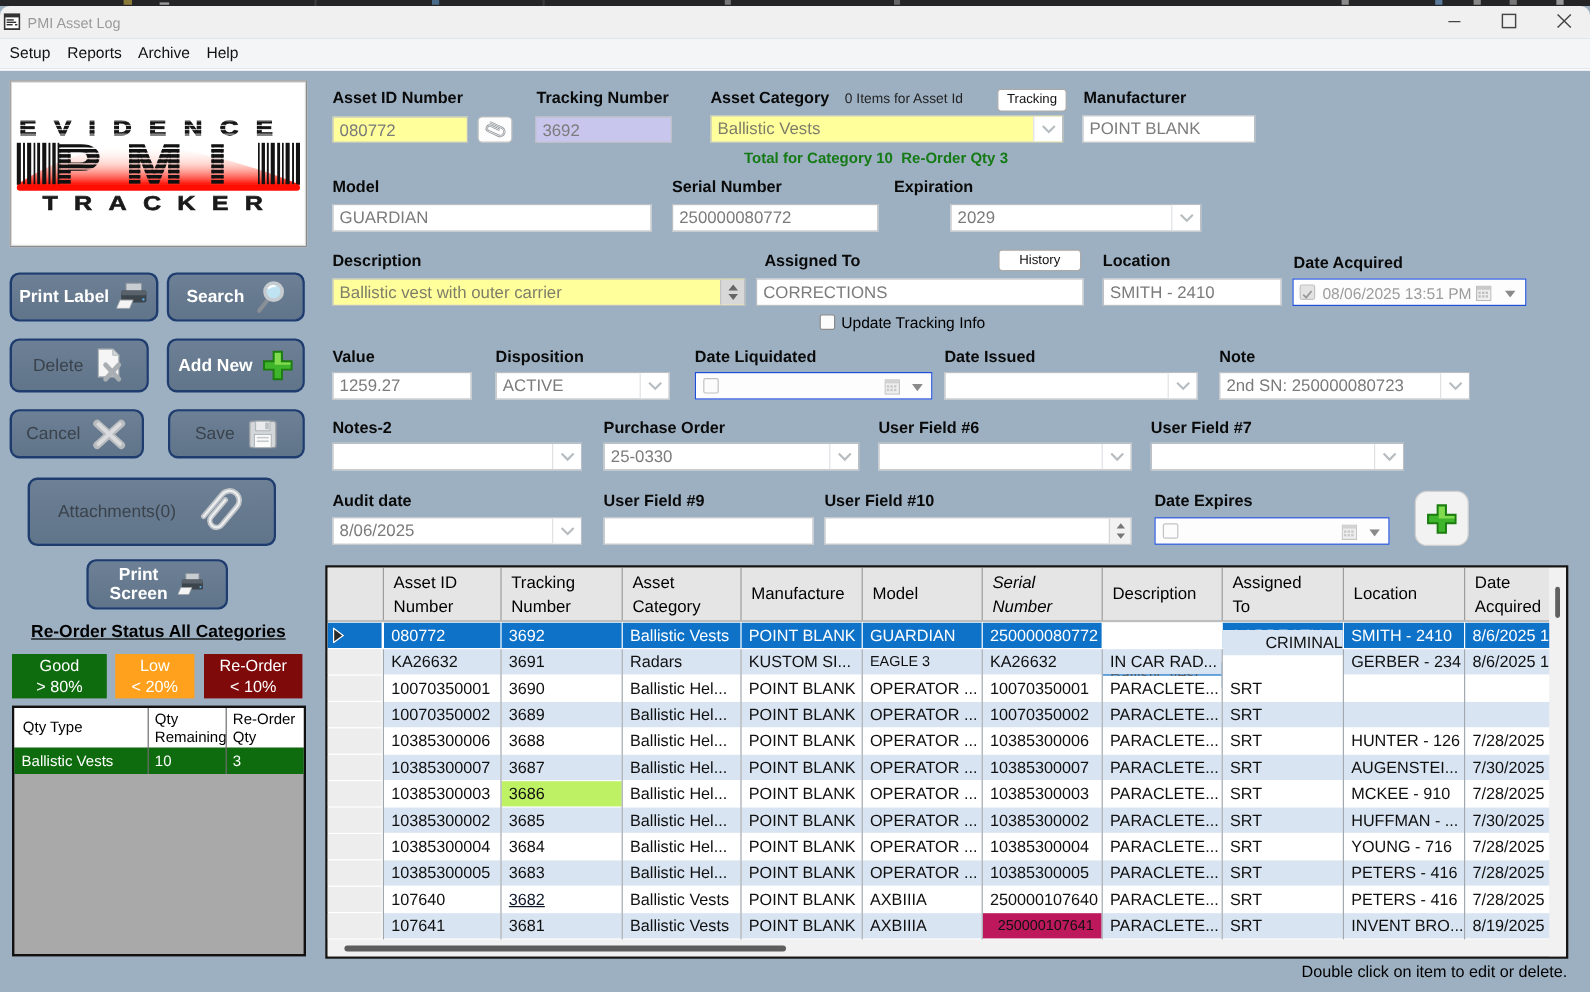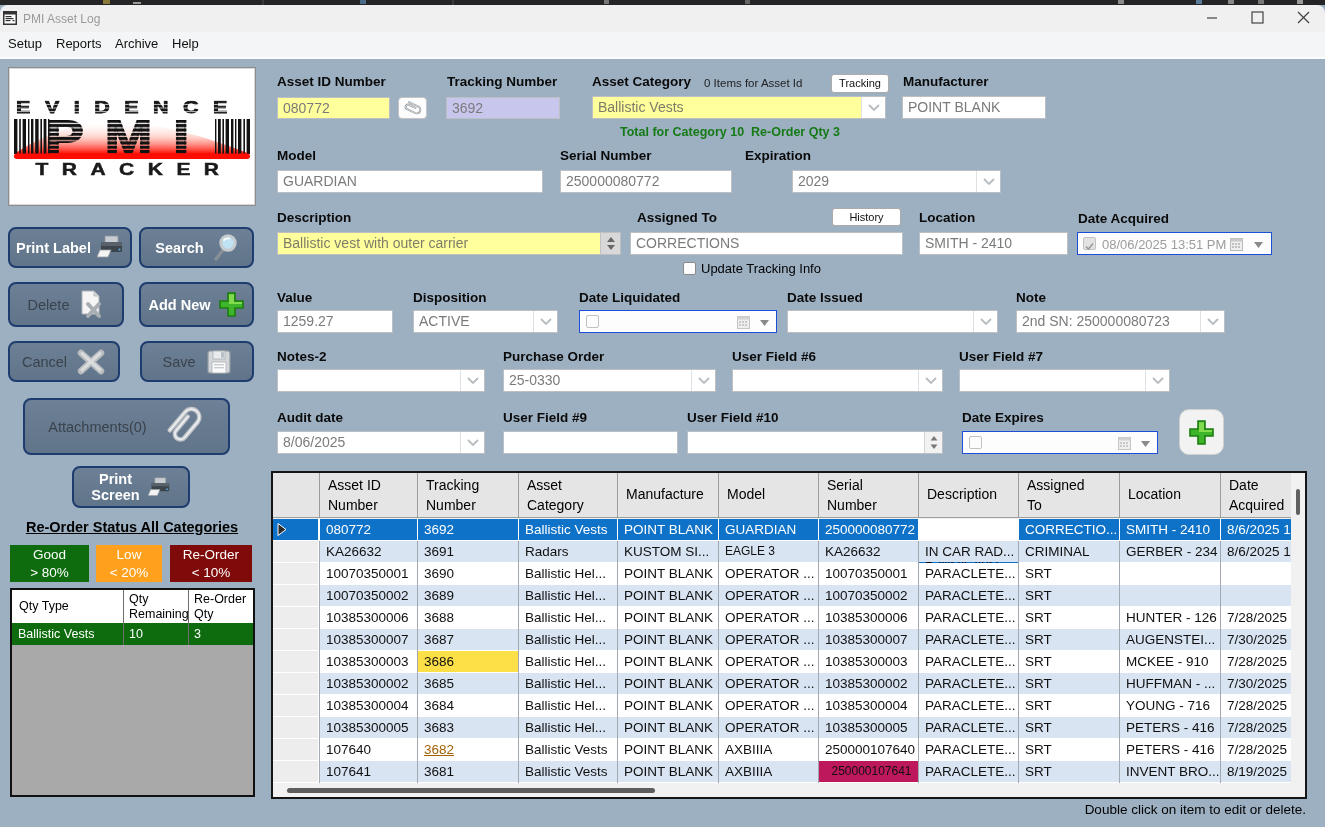--- a/index.html
+++ b/index.html
@@ -424,21 +424,21 @@
 <div style="position:absolute;left:545px;top:0;width:1px;height:44px;background:#9d9d9d;"></div>
 <div style="position:absolute;left:645px;top:0;width:1px;height:44px;background:#9d9d9d;"></div>
 <div style="position:absolute;left:745px;top:0;width:1px;height:44px;background:#9d9d9d;"></div>
 <div style="position:absolute;left:846px;top:0;width:1px;height:44px;background:#9d9d9d;"></div>
 <div style="position:absolute;left:947px;top:0;width:1px;height:44px;background:#9d9d9d;"></div>
 <div style="position:absolute;left:55px;top:2px;font-size:14px;color:#000;line-height:20px;">Asset ID<br>Number</div>
 <div style="position:absolute;left:153px;top:2px;font-size:14px;color:#000;line-height:20px;">Tracking<br>Number</div>
 <div style="position:absolute;left:254px;top:2px;font-size:14px;color:#000000;line-height:20px;">Asset<br>Category</div>
 <div style="position:absolute;left:353px;top:11px;font-size:14px;color:#000;line-height:20px;">Manufacture</div>
 <div style="position:absolute;left:454px;top:11px;font-size:14px;color:#000;line-height:20px;">Model</div>
-<div style="position:absolute;left:554px;top:2px;font-size:14px;color:#000;line-height:20px;">Serial<br>Number</div>
+<div style="position:absolute;left:554px;top:2px;font-size:14px;color:#000;line-height:20px;font-style:italic;">Serial<br>Number</div>
 <div style="position:absolute;left:654px;top:11px;font-size:14px;color:#000;line-height:20px;">Description</div>
 <div style="position:absolute;left:754px;top:2px;font-size:14px;color:#000;line-height:20px;">Assigned<br>To</div>
 <div style="position:absolute;left:855px;top:11px;font-size:14px;color:#000;line-height:20px;">Location</div>
 <div style="position:absolute;left:956px;top:2px;font-size:14px;color:#000;line-height:20px;">Date<br>Acquired</div>
 <div style="position:absolute;left:0;top:46px;width:45px;height:21px;background:#0e72c8;"></div>
 <svg style="position:absolute;left:4px;top:50px;" width="10" height="13" viewBox="0 0 10 13">
       <path d="M1 0.5 L9 6.5 L1 12.5 Z" fill="#2b2b2b" stroke="#fff" stroke-width="1"></path>
     </svg>
 <div style="position:absolute;left:47px;top:46px;width:97px;height:21px;background:#0e72c8;color:#fff;font-size:13.5px;line-height:21px;padding-left:6px;white-space:nowrap;overflow:hidden;box-sizing:border-box;">080772</div>
 <div style="position:absolute;left:145px;top:46px;width:100px;height:21px;background:#0e72c8;color:#fff;font-size:13.5px;line-height:21px;padding-left:6px;white-space:nowrap;overflow:hidden;box-sizing:border-box;">3692</div>
@@ -451,21 +451,21 @@
 <div style="position:absolute;left:847px;top:46px;width:100px;height:21px;background:#0e72c8;color:#fff;font-size:13.5px;line-height:21px;padding-left:6px;white-space:nowrap;overflow:hidden;box-sizing:border-box;">SMITH - 2410</div>
 <div style="position:absolute;left:948px;top:46px;width:99px;height:21px;background:#0e72c8;color:#fff;font-size:13.5px;line-height:21px;padding-left:6px;white-space:nowrap;overflow:hidden;box-sizing:border-box;">8/6/2025 1:</div>
 <div style="position:absolute;left:0;top:68px;width:45px;height:21px;background:#ededed;"></div>
 <div style="position:absolute;left:47px;top:68px;width:97px;height:21px;background:#d8e4f2;color:#101010;font-size:13.5px;line-height:21px;padding-left:6px;white-space:nowrap;overflow:hidden;box-sizing:border-box;">KA26632</div>
 <div style="position:absolute;left:145px;top:68px;width:100px;height:21px;background:#d8e4f2;color:#101010;font-size:13.5px;line-height:21px;padding-left:6px;white-space:nowrap;overflow:hidden;box-sizing:border-box;">3691</div>
 <div style="position:absolute;left:246px;top:68px;width:98px;height:21px;background:#d8e4f2;color:#101010;font-size:13.5px;line-height:21px;padding-left:6px;white-space:nowrap;overflow:hidden;box-sizing:border-box;">Radars</div>
 <div style="position:absolute;left:345px;top:68px;width:100px;height:21px;background:#d8e4f2;color:#101010;font-size:13.5px;line-height:21px;padding-left:6px;white-space:nowrap;overflow:hidden;box-sizing:border-box;">KUSTOM SI...</div>
 <div style="position:absolute;left:446px;top:68px;width:99px;height:21px;background:#d8e4f2;color:#101010;font-size:12px;line-height:21px;padding-left:6px;white-space:nowrap;overflow:hidden;box-sizing:border-box;">EAGLE 3</div>
 <div style="position:absolute;left:546px;top:68px;width:99px;height:21px;background:#d8e4f2;color:#101010;font-size:13.5px;line-height:21px;padding-left:6px;white-space:nowrap;overflow:hidden;box-sizing:border-box;">KA26632</div>
 <div style="position:absolute;left:646px;top:68px;width:99px;height:21px;background:#d8e4f2;color:#101010;font-size:13.5px;line-height:21px;padding-left:6px;white-space:nowrap;overflow:hidden;box-sizing:border-box;">IN CAR RAD...</div>
-<div style="position:absolute;left:746px;top:68px;width:100px;height:21px;background:#d8e4f2;color:#101010;font-size:13.5px;line-height:21px;padding-left:6px;white-space:nowrap;overflow:hidden;box-sizing:border-box;">CRIMINAL</div>
+<div style="position:absolute;left:746px;top:52px;width:100px;height:21px;background:#d8e4f2;color:#101010;font-size:13.5px;line-height:21px;padding-left:6px;white-space:nowrap;overflow:hidden;box-sizing:border-box;text-align:right;">CRIMINAL</div>
 <div style="position:absolute;left:847px;top:68px;width:100px;height:21px;background:#d8e4f2;color:#101010;font-size:13.5px;line-height:21px;padding-left:6px;white-space:nowrap;overflow:hidden;box-sizing:border-box;">GERBER - 234</div>
 <div style="position:absolute;left:948px;top:68px;width:99px;height:21px;background:#d8e4f2;color:#101010;font-size:13.5px;line-height:21px;padding-left:6px;white-space:nowrap;overflow:hidden;box-sizing:border-box;">8/6/2025 1:</div>
 <div style="position:absolute;left:0;top:90px;width:45px;height:21px;background:#ededed;"></div>
 <div style="position:absolute;left:47px;top:90px;width:97px;height:21px;background:#ffffff;color:#101010;font-size:13.5px;line-height:21px;padding-left:6px;white-space:nowrap;overflow:hidden;box-sizing:border-box;">10070350001</div>
 <div style="position:absolute;left:145px;top:90px;width:100px;height:21px;background:#ffffff;color:#101010;font-size:13.5px;line-height:21px;padding-left:6px;white-space:nowrap;overflow:hidden;box-sizing:border-box;">3690</div>
 <div style="position:absolute;left:246px;top:90px;width:98px;height:21px;background:#ffffff;color:#101010;font-size:13.5px;line-height:21px;padding-left:6px;white-space:nowrap;overflow:hidden;box-sizing:border-box;">Ballistic Hel...</div>
 <div style="position:absolute;left:345px;top:90px;width:100px;height:21px;background:#ffffff;color:#101010;font-size:13.5px;line-height:21px;padding-left:6px;white-space:nowrap;overflow:hidden;box-sizing:border-box;">POINT BLANK</div>
 <div style="position:absolute;left:446px;top:90px;width:99px;height:21px;background:#ffffff;color:#101010;font-size:13.5px;line-height:21px;padding-left:6px;white-space:nowrap;overflow:hidden;box-sizing:border-box;">OPERATOR ...</div>
 <div style="position:absolute;left:546px;top:90px;width:99px;height:21px;background:#ffffff;color:#101010;font-size:13.5px;line-height:21px;padding-left:6px;white-space:nowrap;overflow:hidden;box-sizing:border-box;">10070350001</div>
 <div style="position:absolute;left:646px;top:90px;width:99px;height:21px;background:#ffffff;color:#101010;font-size:13.5px;line-height:21px;padding-left:6px;white-space:nowrap;overflow:hidden;box-sizing:border-box;">PARACLETE...</div>
@@ -500,21 +500,21 @@
 <div style="position:absolute;left:246px;top:156px;width:98px;height:21px;background:#d8e4f2;color:#101010;font-size:13.5px;line-height:21px;padding-left:6px;white-space:nowrap;overflow:hidden;box-sizing:border-box;">Ballistic Hel...</div>
 <div style="position:absolute;left:345px;top:156px;width:100px;height:21px;background:#d8e4f2;color:#101010;font-size:13.5px;line-height:21px;padding-left:6px;white-space:nowrap;overflow:hidden;box-sizing:border-box;">POINT BLANK</div>
 <div style="position:absolute;left:446px;top:156px;width:99px;height:21px;background:#d8e4f2;color:#101010;font-size:13.5px;line-height:21px;padding-left:6px;white-space:nowrap;overflow:hidden;box-sizing:border-box;">OPERATOR ...</div>
 <div style="position:absolute;left:546px;top:156px;width:99px;height:21px;background:#d8e4f2;color:#101010;font-size:13.5px;line-height:21px;padding-left:6px;white-space:nowrap;overflow:hidden;box-sizing:border-box;">10385300007</div>
 <div style="position:absolute;left:646px;top:156px;width:99px;height:21px;background:#d8e4f2;color:#101010;font-size:13.5px;line-height:21px;padding-left:6px;white-space:nowrap;overflow:hidden;box-sizing:border-box;">PARACLETE...</div>
 <div style="position:absolute;left:746px;top:156px;width:100px;height:21px;background:#d8e4f2;color:#101010;font-size:13.5px;line-height:21px;padding-left:6px;white-space:nowrap;overflow:hidden;box-sizing:border-box;">SRT</div>
 <div style="position:absolute;left:847px;top:156px;width:100px;height:21px;background:#d8e4f2;color:#101010;font-size:13.5px;line-height:21px;padding-left:6px;white-space:nowrap;overflow:hidden;box-sizing:border-box;">AUGENSTEI...</div>
 <div style="position:absolute;left:948px;top:156px;width:99px;height:21px;background:#d8e4f2;color:#101010;font-size:13.5px;line-height:21px;padding-left:6px;white-space:nowrap;overflow:hidden;box-sizing:border-box;">7/30/2025 1</div>
 <div style="position:absolute;left:0;top:178px;width:45px;height:21px;background:#ededed;"></div>
 <div style="position:absolute;left:47px;top:178px;width:97px;height:21px;background:#ffffff;color:#101010;font-size:13.5px;line-height:21px;padding-left:6px;white-space:nowrap;overflow:hidden;box-sizing:border-box;">10385300003</div>
-<div style="position:absolute;left:145px;top:178px;width:100px;height:21px;background:#fde047;color:#101010;font-size:13.5px;line-height:21px;padding-left:6px;white-space:nowrap;overflow:hidden;box-sizing:border-box;">3686</div>
+<div style="position:absolute;left:145px;top:178px;width:100px;height:21px;background:#bef264;color:#101010;font-size:13.5px;line-height:21px;padding-left:6px;white-space:nowrap;overflow:hidden;box-sizing:border-box;">3686</div>
 <div style="position:absolute;left:246px;top:178px;width:98px;height:21px;background:#ffffff;color:#101010;font-size:13.5px;line-height:21px;padding-left:6px;white-space:nowrap;overflow:hidden;box-sizing:border-box;">Ballistic Hel...</div>
 <div style="position:absolute;left:345px;top:178px;width:100px;height:21px;background:#ffffff;color:#101010;font-size:13.5px;line-height:21px;padding-left:6px;white-space:nowrap;overflow:hidden;box-sizing:border-box;">POINT BLANK</div>
 <div style="position:absolute;left:446px;top:178px;width:99px;height:21px;background:#ffffff;color:#101010;font-size:13.5px;line-height:21px;padding-left:6px;white-space:nowrap;overflow:hidden;box-sizing:border-box;">OPERATOR ...</div>
 <div style="position:absolute;left:546px;top:178px;width:99px;height:21px;background:#ffffff;color:#101010;font-size:13.5px;line-height:21px;padding-left:6px;white-space:nowrap;overflow:hidden;box-sizing:border-box;">10385300003</div>
 <div style="position:absolute;left:646px;top:178px;width:99px;height:21px;background:#ffffff;color:#101010;font-size:13.5px;line-height:21px;padding-left:6px;white-space:nowrap;overflow:hidden;box-sizing:border-box;">PARACLETE...</div>
 <div style="position:absolute;left:746px;top:178px;width:100px;height:21px;background:#ffffff;color:#101010;font-size:13.5px;line-height:21px;padding-left:6px;white-space:nowrap;overflow:hidden;box-sizing:border-box;">SRT</div>
 <div style="position:absolute;left:847px;top:178px;width:100px;height:21px;background:#ffffff;color:#101010;font-size:13.5px;line-height:21px;padding-left:6px;white-space:nowrap;overflow:hidden;box-sizing:border-box;">MCKEE - 910</div>
 <div style="position:absolute;left:948px;top:178px;width:99px;height:21px;background:#ffffff;color:#101010;font-size:13.5px;line-height:21px;padding-left:6px;white-space:nowrap;overflow:hidden;box-sizing:border-box;">7/28/2025 1</div>
 <div style="position:absolute;left:0;top:200px;width:45px;height:21px;background:#ededed;"></div>
 <div style="position:absolute;left:47px;top:200px;width:97px;height:21px;background:#d8e4f2;color:#101010;font-size:13.5px;line-height:21px;padding-left:6px;white-space:nowrap;overflow:hidden;box-sizing:border-box;">10385300002</div>
@@ -544,21 +544,21 @@
 <div style="position:absolute;left:246px;top:244px;width:98px;height:21px;background:#d8e4f2;color:#101010;font-size:13.5px;line-height:21px;padding-left:6px;white-space:nowrap;overflow:hidden;box-sizing:border-box;">Ballistic Hel...</div>
 <div style="position:absolute;left:345px;top:244px;width:100px;height:21px;background:#d8e4f2;color:#101010;font-size:13.5px;line-height:21px;padding-left:6px;white-space:nowrap;overflow:hidden;box-sizing:border-box;">POINT BLANK</div>
 <div style="position:absolute;left:446px;top:244px;width:99px;height:21px;background:#d8e4f2;color:#101010;font-size:13.5px;line-height:21px;padding-left:6px;white-space:nowrap;overflow:hidden;box-sizing:border-box;">OPERATOR ...</div>
 <div style="position:absolute;left:546px;top:244px;width:99px;height:21px;background:#d8e4f2;color:#101010;font-size:13.5px;line-height:21px;padding-left:6px;white-space:nowrap;overflow:hidden;box-sizing:border-box;">10385300005</div>
 <div style="position:absolute;left:646px;top:244px;width:99px;height:21px;background:#d8e4f2;color:#101010;font-size:13.5px;line-height:21px;padding-left:6px;white-space:nowrap;overflow:hidden;box-sizing:border-box;">PARACLETE...</div>
 <div style="position:absolute;left:746px;top:244px;width:100px;height:21px;background:#d8e4f2;color:#101010;font-size:13.5px;line-height:21px;padding-left:6px;white-space:nowrap;overflow:hidden;box-sizing:border-box;">SRT</div>
 <div style="position:absolute;left:847px;top:244px;width:100px;height:21px;background:#d8e4f2;color:#101010;font-size:13.5px;line-height:21px;padding-left:6px;white-space:nowrap;overflow:hidden;box-sizing:border-box;">PETERS - 416</div>
 <div style="position:absolute;left:948px;top:244px;width:99px;height:21px;background:#d8e4f2;color:#101010;font-size:13.5px;line-height:21px;padding-left:6px;white-space:nowrap;overflow:hidden;box-sizing:border-box;">7/28/2025 1</div>
 <div style="position:absolute;left:0;top:266px;width:45px;height:21px;background:#ededed;"></div>
 <div style="position:absolute;left:47px;top:266px;width:97px;height:21px;background:#ffffff;color:#101010;font-size:13.5px;line-height:21px;padding-left:6px;white-space:nowrap;overflow:hidden;box-sizing:border-box;">107640</div>
-<div style="position:absolute;left:145px;top:266px;width:100px;height:21px;background:#ffffff;color:#a16207;font-size:13.5px;line-height:21px;padding-left:6px;white-space:nowrap;overflow:hidden;box-sizing:border-box;text-decoration:underline;">3682</div>
+<div style="position:absolute;left:145px;top:266px;width:100px;height:21px;background:#ffffff;color:#0f172a;font-size:13.5px;line-height:21px;padding-left:6px;white-space:nowrap;overflow:hidden;box-sizing:border-box;text-decoration:underline;">3682</div>
 <div style="position:absolute;left:246px;top:266px;width:98px;height:21px;background:#ffffff;color:#101010;font-size:13.5px;line-height:21px;padding-left:6px;white-space:nowrap;overflow:hidden;box-sizing:border-box;">Ballistic Vests</div>
 <div style="position:absolute;left:345px;top:266px;width:100px;height:21px;background:#ffffff;color:#101010;font-size:13.5px;line-height:21px;padding-left:6px;white-space:nowrap;overflow:hidden;box-sizing:border-box;">POINT BLANK</div>
 <div style="position:absolute;left:446px;top:266px;width:99px;height:21px;background:#ffffff;color:#101010;font-size:13.5px;line-height:21px;padding-left:6px;white-space:nowrap;overflow:hidden;box-sizing:border-box;">AXBIIIA</div>
 <div style="position:absolute;left:546px;top:266px;width:99px;height:21px;background:#ffffff;color:#101010;font-size:13.5px;line-height:21px;padding-left:6px;white-space:nowrap;overflow:hidden;box-sizing:border-box;">250000107640</div>
 <div style="position:absolute;left:646px;top:266px;width:99px;height:21px;background:#ffffff;color:#101010;font-size:13.5px;line-height:21px;padding-left:6px;white-space:nowrap;overflow:hidden;box-sizing:border-box;">PARACLETE...</div>
 <div style="position:absolute;left:746px;top:266px;width:100px;height:21px;background:#ffffff;color:#101010;font-size:13.5px;line-height:21px;padding-left:6px;white-space:nowrap;overflow:hidden;box-sizing:border-box;">SRT</div>
 <div style="position:absolute;left:847px;top:266px;width:100px;height:21px;background:#ffffff;color:#101010;font-size:13.5px;line-height:21px;padding-left:6px;white-space:nowrap;overflow:hidden;box-sizing:border-box;">PETERS - 416</div>
 <div style="position:absolute;left:948px;top:266px;width:99px;height:21px;background:#ffffff;color:#101010;font-size:13.5px;line-height:21px;padding-left:6px;white-space:nowrap;overflow:hidden;box-sizing:border-box;">7/28/2025 9</div>
 <div style="position:absolute;left:0;top:288px;width:45px;height:21px;background:#ededed;"></div>
 <div style="position:absolute;left:47px;top:288px;width:97px;height:21px;background:#d8e4f2;color:#101010;font-size:13.5px;line-height:21px;padding-left:6px;white-space:nowrap;overflow:hidden;box-sizing:border-box;">107641</div>

